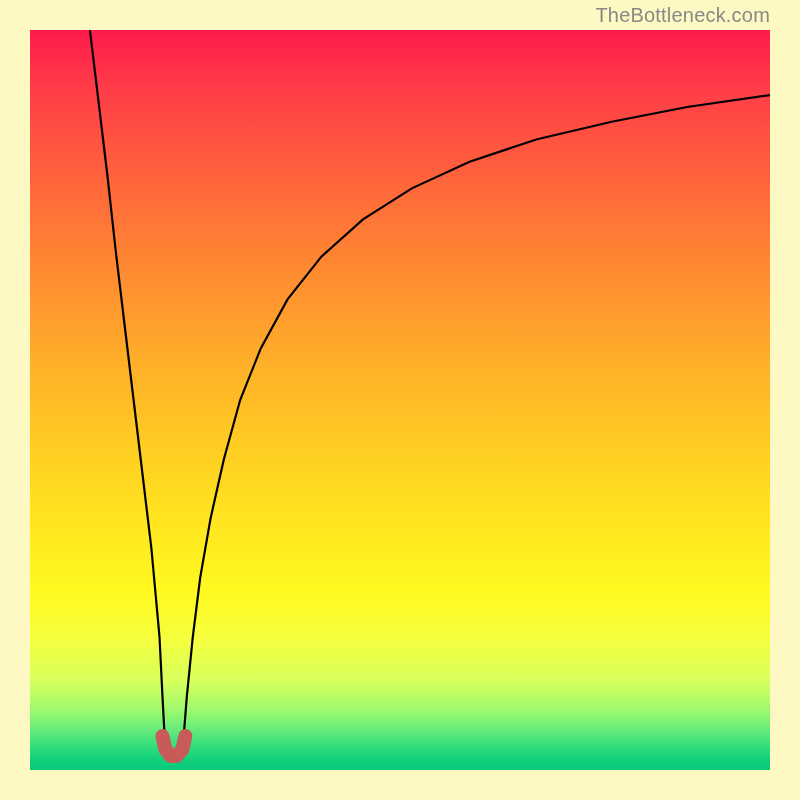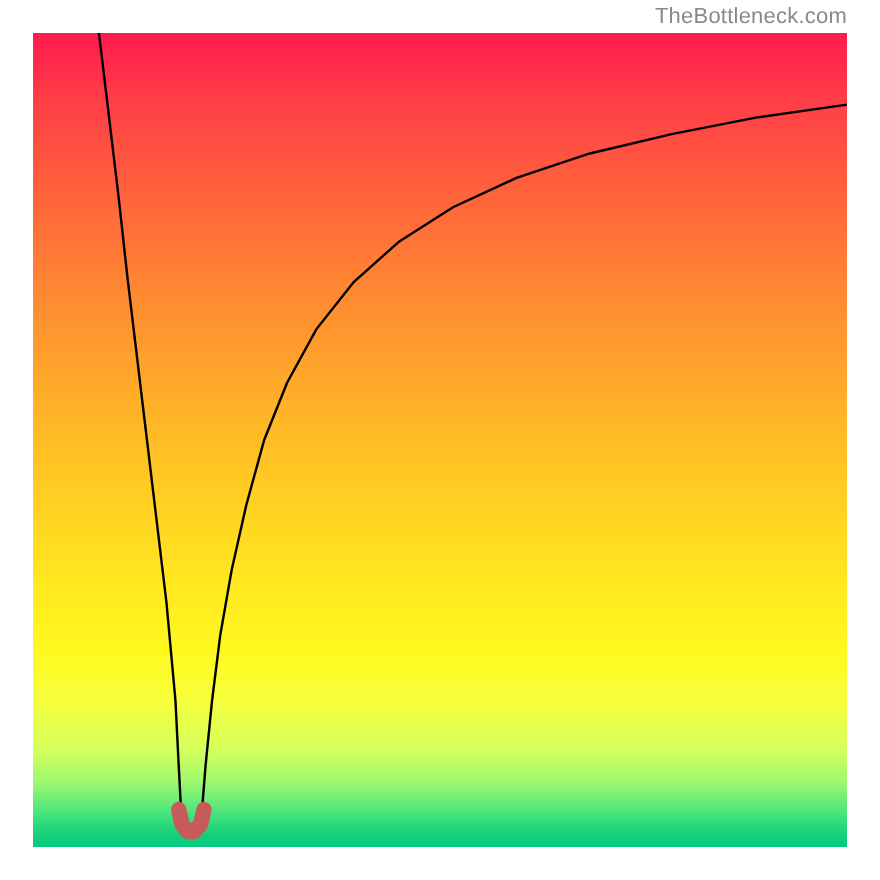--- a/index.html
+++ b/index.html
@@ -8,21 +8,21 @@
     width: 800px;
     height: 800px;
     background: #000;
     overflow: hidden;
     font-family: Arial, Helvetica, sans-serif;
   }
   .frame {
     position: relative;
     width: 800px;
     height: 800px;
-    background: #ffffff;
+    background: #fef9c3;
   }
   .plot {
     position: absolute;
     left: 30px;
     top: 30px;
     width: 740px;
     height: 740px;
     
     background: linear-gradient(
       to bottom,

